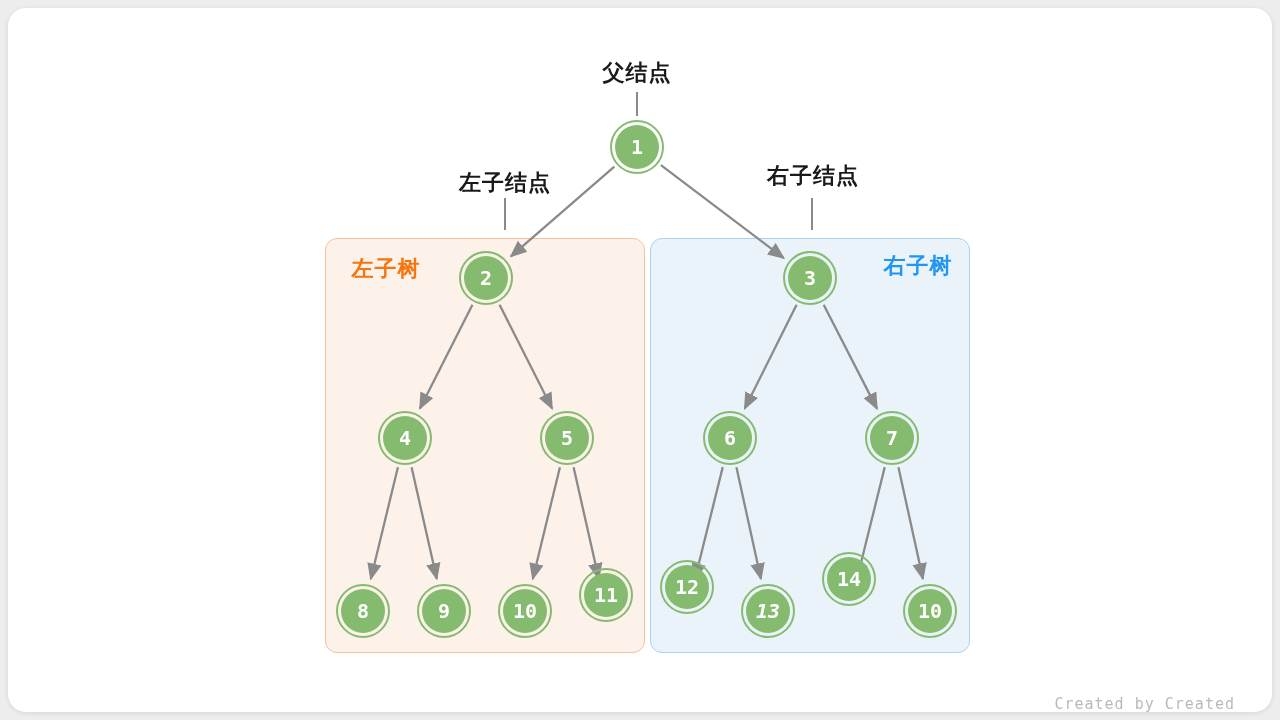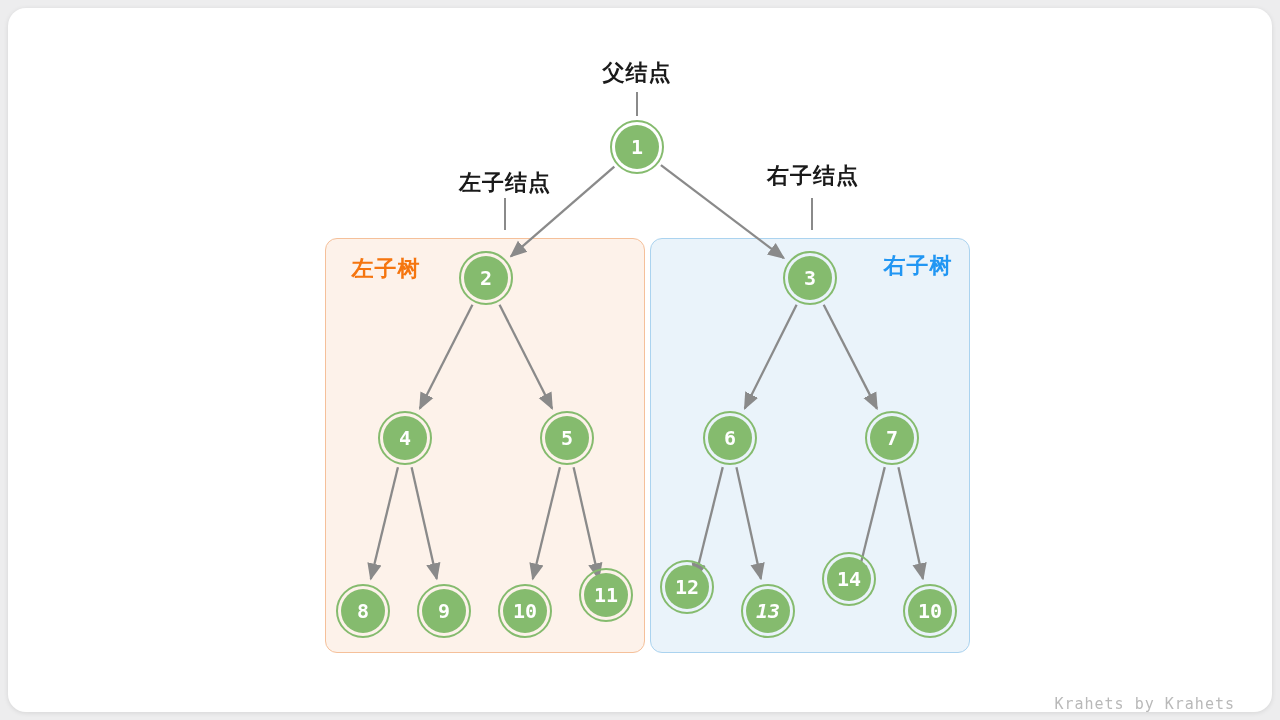--- a/index.html
+++ b/index.html
@@ -159,14 +159,14 @@
         <div class="node-inner">10</div>
       </div>
     </div>
 
   <div class="lbl lbl-parent">父结点</div>
   <div class="lbl lbl-left-child">左子结点</div>
   <div class="lbl lbl-right-child">右子结点</div>
   <div class="lbl lbl-left-subtree">左子树</div>
   <div class="lbl lbl-right-subtree">右子树</div>
 
-  <div class="watermark">Krahets by Krahets</div>
+  <div class="watermark">Created by Created</div>
 </div>
 
 </body></html>

